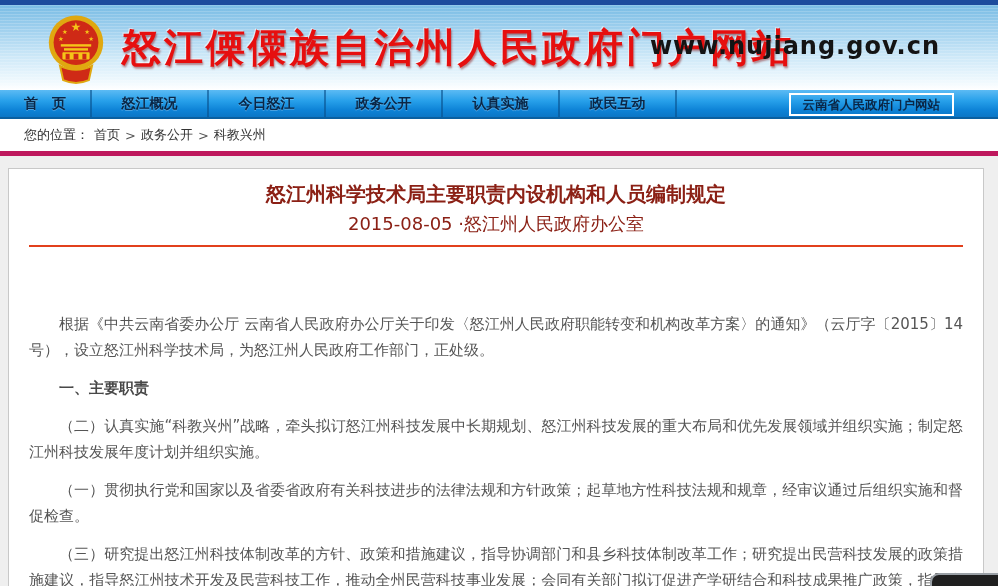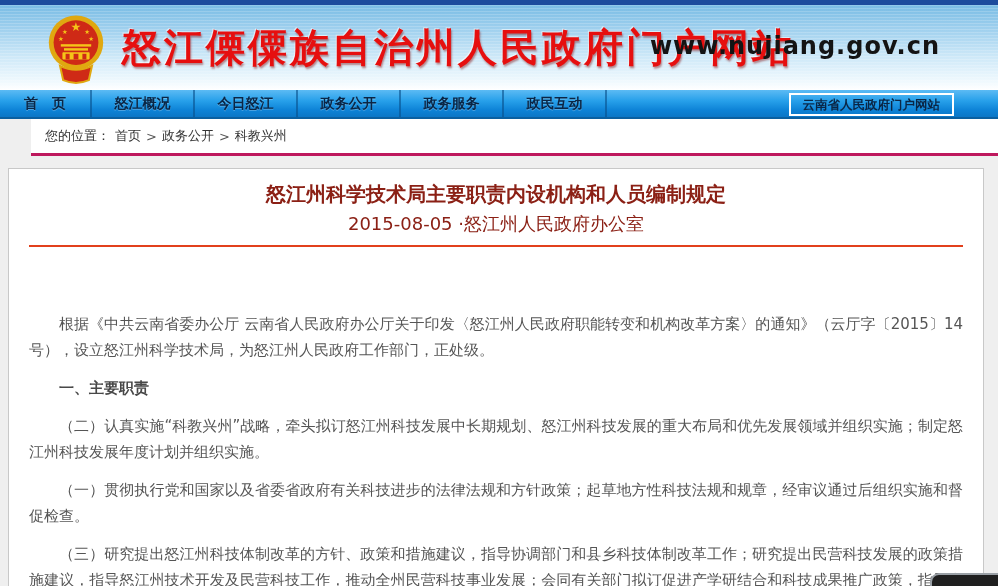--- a/index.html
+++ b/index.html
@@ -33,40 +33,39 @@
   }
 
   
   .nav {
     height:29px;
     background:linear-gradient(180deg,#5cbbf4 0%,#27a0ea 40%,#0d82d6 75%,#0b76c6 100%);
     border-bottom:2px solid #0a5fa0;
     display:flex; align-items:stretch; position:relative;
   }
   .nav-item {
-    width:103px; text-align:center; line-height:27px;
+    width:117px; text-align:center; line-height:27px;
     font-size:14px; font-weight:bold; color:#0a2646;
     border-right:2px solid rgba(8,80,140,.6);
     cursor:pointer; text-shadow:0 1px 0 rgba(255,255,255,.25);
   }
   .nav-item:first-child { width:92px; }
   .portal-btn {
     position:absolute; right:44px; top:3px;
     border:2px solid #ffffff; padding:1px 12px;
     font-size:12.5px; font-weight:bold; color:#0a2646;
     line-height:17px; cursor:pointer; background:transparent; white-space:nowrap;
   }
 
   
   .breadcrumb {
     height:37px; background:#ffffff;
-    display:flex; align-items:center; padding-left:14px;
+    display:flex; align-items:center; padding-left:24px;
     font-size:13px; color:#333;
-    border-bottom:3px solid #be185d;
-    margin-left:31px;
+    border-bottom:5px solid #be185d;
   }
   .breadcrumb .crumb { margin:0 5px; color:#333; cursor:pointer; }
   .breadcrumb .sep { color:#555; }
 
   
   .content-wrap { padding-top:12px; height:427px; background:#efefef; }
   .content {
     margin-left:8px; width:976px; height:1000px;
     background:#fff; border:1px solid #c8c8c8;
     padding:12px 10px 0;
@@ -116,21 +115,21 @@
   </span>
   <span class="site-title">怒江傈僳族自治州人民政府门户网站</span>
   <span class="site-url">www.nujiang.gov.cn</span>
 </div>
 
 <div class="nav">
   <div class="nav-item">首　页</div>
   <div class="nav-item">怒江概况</div>
   <div class="nav-item">今日怒江</div>
   <div class="nav-item">政务公开</div>
-  <div class="nav-item">政务服务</div>
+  <div class="nav-item">认真实施</div>
   <div class="nav-item">政民互动</div>
   <div class="portal-btn">云南省人民政府门户网站</div>
 </div>
 
 <div class="breadcrumb">
   <span>您的位置：</span>
   <span class="crumb">首页</span>
   <span class="sep">&gt;</span>
   <span class="crumb">政务公开</span>
   <span class="sep">&gt;</span>

